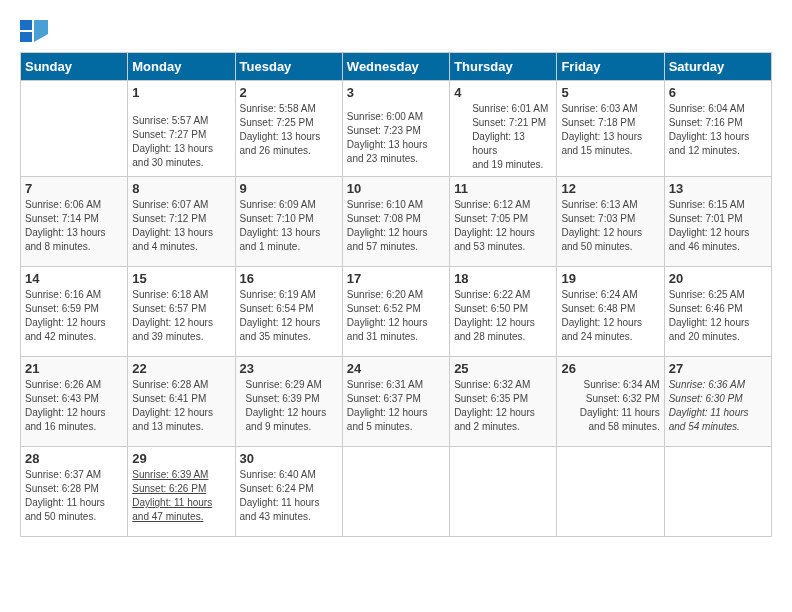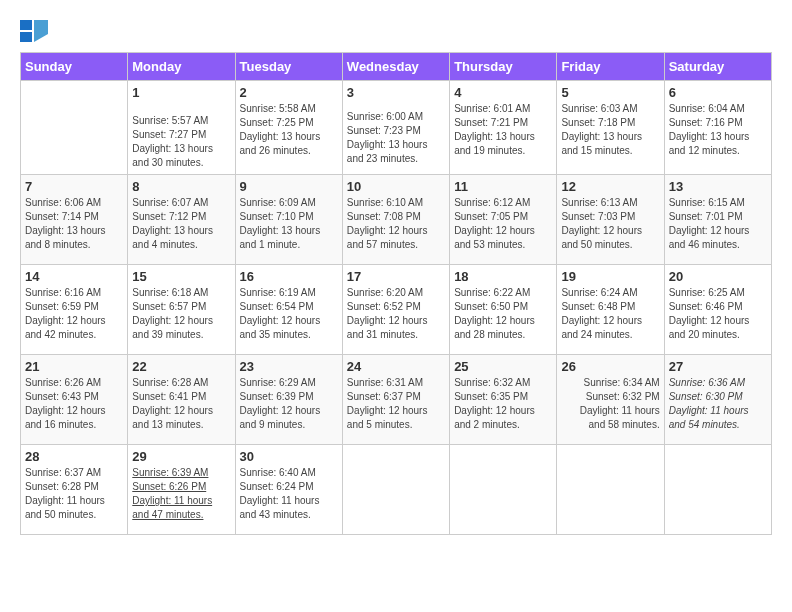--- a/index.html
+++ b/index.html
@@ -29,21 +29,21 @@
     }
     .title-section { text-align: right; }
     .calendar-title { font-size: 36px; color: #333; font-weight: normal; }
     .calendar-subtitle { font-size: 16px; color: #555; }
     table {
       width: 100%;
       border-collapse: collapse;
       table-layout: fixed;
     }
     thead tr th {
-      background-color: #8b5cf6;
+      background-color: #0369a1;
       color: white;
       padding: 6px 4px;
       text-align: left;
       font-size: 13px;
       font-weight: bold;
       border: 1px solid #ccc;
     }
     tbody tr td {
       border: 1px solid #ccc;
       vertical-align: top;
@@ -121,21 +121,21 @@
         </td>
         <td>
           <span class="day-number">3</span>
           <div class="day-info" style="white-space: pre-line; margin-top: 10px;">Sunrise: 6:00 AM
 Sunset: 7:23 PM
 Daylight: 13 hours
 and 23 minutes.</div>
         </td>
         <td>
           <span class="day-number">4</span>
-          <div class="day-info" style="white-space: pre-line;">Sunrise: 6:01 AM
+          <div class="day-info" style="white-space: pre-line; margin-left: 18px;">Sunrise: 6:01 AM
 Sunset: 7:21 PM
 Daylight: 13 hours
 and 19 minutes.</div>
         </td>
         <td>
           <span class="day-number">5</span>
           <div class="day-info" style="white-space: pre-line;">Sunrise: 6:03 AM
 Sunset: 7:18 PM
 Daylight: 13 hours
 and 15 minutes.</div>
@@ -260,21 +260,21 @@
         </td>
         <td>
           <span class="day-number">22</span>
           <div class="day-info" style="white-space: pre-line;">Sunrise: 6:28 AM
 Sunset: 6:41 PM
 Daylight: 12 hours
 and 13 minutes.</div>
         </td>
         <td>
           <span class="day-number">23</span>
-          <div class="day-info" style="white-space: pre-line;">Sunrise: 6:29 AM
+          <div class="day-info" style="white-space: pre-line; margin-left: 6px;">Sunrise: 6:29 AM
 Sunset: 6:39 PM
 Daylight: 12 hours
 and 9 minutes.</div>
         </td>
         <td>
           <span class="day-number">24</span>
           <div class="day-info" style="white-space: pre-line;">Sunrise: 6:31 AM
 Sunset: 6:37 PM
 Daylight: 12 hours
 and 5 minutes.</div>

